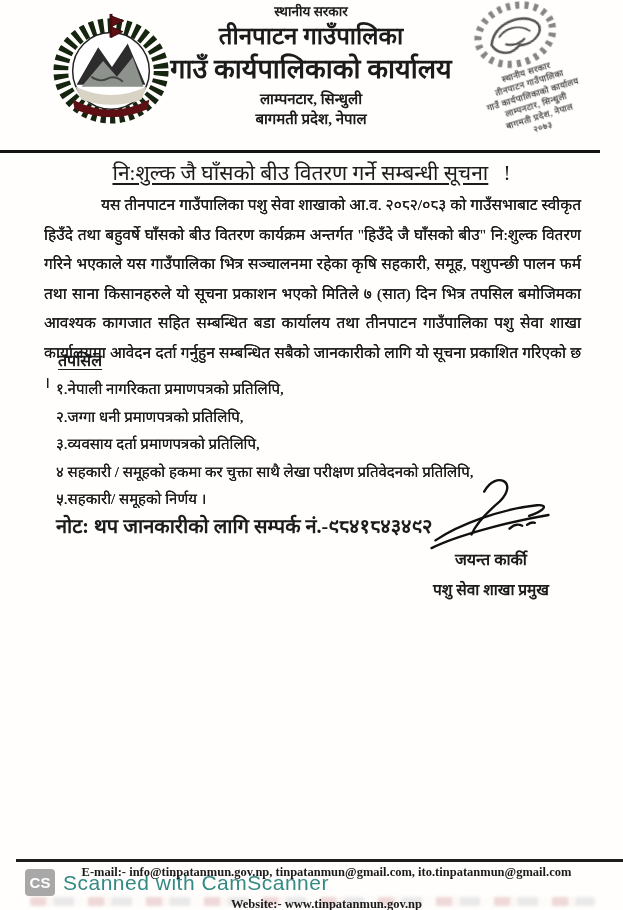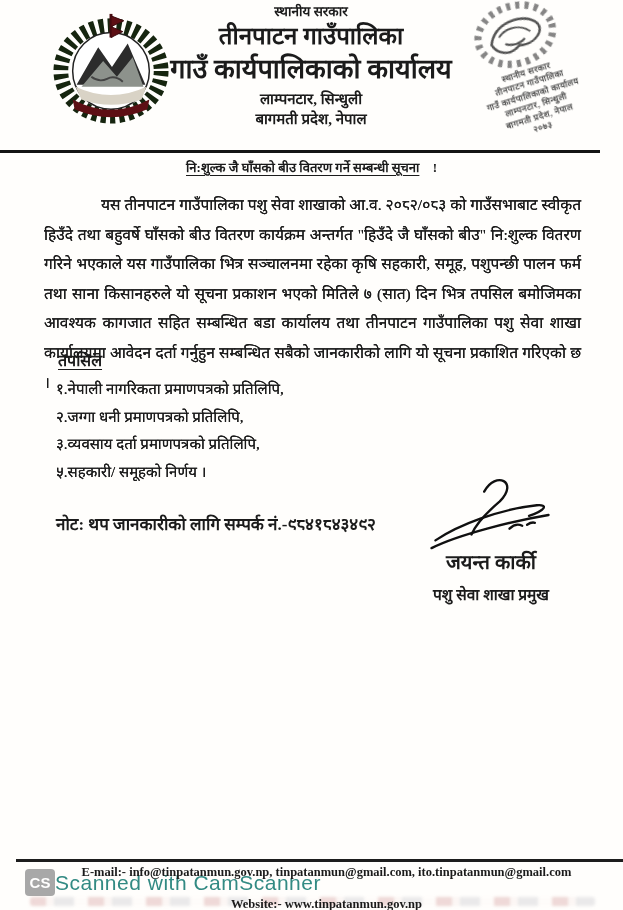--- a/index.html
+++ b/index.html
@@ -20,44 +20,44 @@
     position:absolute;left:438px;top:-2px;width:165px;text-align:center;
     transform:rotate(-17deg);transform-origin:50% 40%;
     filter:blur(.35px);opacity:.88;color:#3a3a3a;
   }
   .stamp-lines{font-size:8.5px;font-weight:700;line-height:1.35;letter-spacing:.5px;margin-top:-6px;}
   .ref-block{position:absolute;left:42px;top:108px;font-size:14px;font-weight:700;line-height:1.1;}
   .ref-line2{margin-top:13px;}
   .date-block{position:absolute;left:408px;top:106px;width:200px;font-size:14.5px;font-weight:700;text-align:center;line-height:1.45;}
   .top-rule{position:absolute;left:0;top:150px;width:600px;height:3px;background:#141414;}
   
-  .subject{position:absolute;left:0;top:158px;width:623px;text-align:center;font-size:13px;font-weight:700;}
+  .subject{position:absolute;left:0;top:158px;width:623px;text-align:center;font-size:21px;font-weight:400;}
   .subject .u{text-decoration:underline;text-underline-offset:3px;}
   .subject .bang{margin-left:10px;}
   
   .body-para{
     position:absolute;left:44px;top:190px;width:537px;
     font-size:15.5px;line-height:29.6px;text-align:justify;text-indent:57px;
     text-shadow:0 0 .45px #1b1b1b;
   }
   .tapsil-h{position:absolute;left:58px;top:349px;font-size:16px;font-weight:700;text-decoration:underline;text-underline-offset:3px;}
   .tapsil{position:absolute;left:56px;top:376px;width:520px;font-size:15px;line-height:27.5px;text-shadow:0 0 .4px #1b1b1b;}
   .tapsil div{margin:0;}
-  .note{position:absolute;left:56px;top:512px;font-size:17px;font-weight:700;}
+  .note{position:absolute;left:56px;top:512px;font-size:20px;font-weight:700;}
   
   .sig-block{position:absolute;left:396px;top:476px;width:190px;text-align:center;}
   .sig-svg{display:block;margin:0 auto;}
-  .sig-name{font-size:20px;font-weight:700;margin-top:-6px;}
+  .sig-name{font-size:16px;font-weight:700;margin-top:-6px;}
   .sig-title{font-size:15.5px;font-weight:700;margin-top:8px;}
   
   .footer-rule{position:absolute;left:16px;top:859px;width:607px;height:3px;background:#1d1d1d;}
   .footer-text{position:absolute;left:15px;top:864px;width:623px;text-align:center;font-size:12.5px;font-weight:700;line-height:1.3;z-index:3;}
   .footer-text .w{margin-top:16px;}
   .camscanner{
-    position:absolute;left:25px;top:869px;display:flex;align-items:center;
+    position:absolute;left:25px;top:869px;display:flex;align-items:center;gap:8px;
     z-index:2;opacity:.85;
   }
   .cs-box{
     width:30px;height:27px;border-radius:4px;background:#9a9a9a;color:#fff;
     font-family:"Liberation Sans","DejaVu Sans",sans-serif;font-weight:700;font-size:15px;
     display:flex;align-items:center;justify-content:center;
   }
   .cs-text{
     font-family:"Liberation Sans","DejaVu Sans",sans-serif;font-size:21px;color:#0f766e;
     letter-spacing:.5px;white-space:nowrap;
@@ -124,20 +124,21 @@
     <span class="bang">!</span>
   </div>
 
   <div class="body-para">यस तीनपाटन गाउँपालिका पशु सेवा शाखाको आ.व. २०८२/०८३ को गाउँसभाबाट स्वीकृत हिउँदे तथा बहुवर्षे घाँसको बीउ वितरण कार्यक्रम अन्तर्गत "हिउँदे जै घाँसको बीउ" नि:शुल्क वितरण गरिने भएकाले यस गाउँपालिका भित्र सञ्चालनमा रहेका कृषि सहकारी, समूह, पशुपन्छी पालन फर्म तथा साना किसानहरुले यो सूचना प्रकाशन भएको मितिले ७ (सात) दिन भित्र तपसिल बमोजिमका आवश्यक कागजात सहित सम्बन्धित बडा कार्यालय तथा तीनपाटन गाउँपालिका पशु सेवा शाखा कार्यालयमा आवेदन दर्ता गर्नुहुन सम्बन्धित सबैको जानकारीको लागि यो सूचना प्रकाशित गरिएको छ ।</div>
 
   <div class="tapsil-h">तपसिल</div>
   <div class="tapsil">
     <div>१.नेपाली नागरिकता प्रमाणपत्रको प्रतिलिपि,</div>
     <div>२.जग्गा धनी प्रमाणपत्रको प्रतिलिपि,</div>
     <div>३.व्यवसाय दर्ता प्रमाणपत्रको प्रतिलिपि,</div>
+    <div>४ सहकारी / समूहको हकमा कर चुक्ता साथै लेखा परीक्षण प्रतिवेदनको प्रतिलिपि,</div>
     <div>५.सहकारी/ समूहको निर्णय ।</div>
   </div>
 
   <div class="note">नोट: थप जानकारीको लागि सम्पर्क नं.-९८४१८४३४९२</div>
 
   <div class="sig-block">
     <svg class="sig-svg" viewBox="0 0 130 80" width="132" height="78" aria-hidden="true">
       <g fill="none" stroke="#101010" stroke-width="2.4" stroke-linecap="round">
         <path d="M58,16 C70,-6 94,6 74,26 C60,38 50,48 45,60"></path>
         <path d="M8,66 C32,50 74,34 112,30 C124,29 121,35 104,41"></path>

